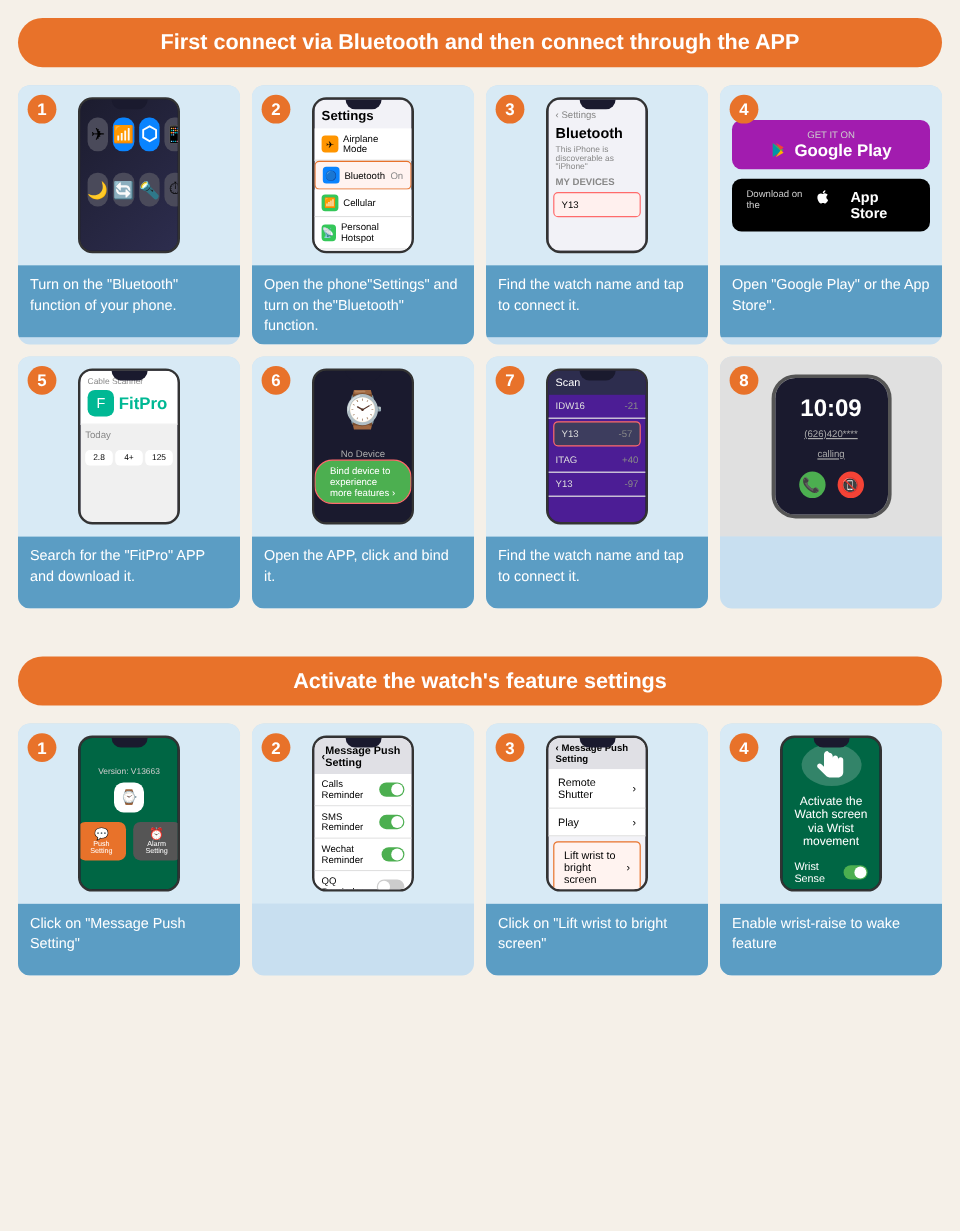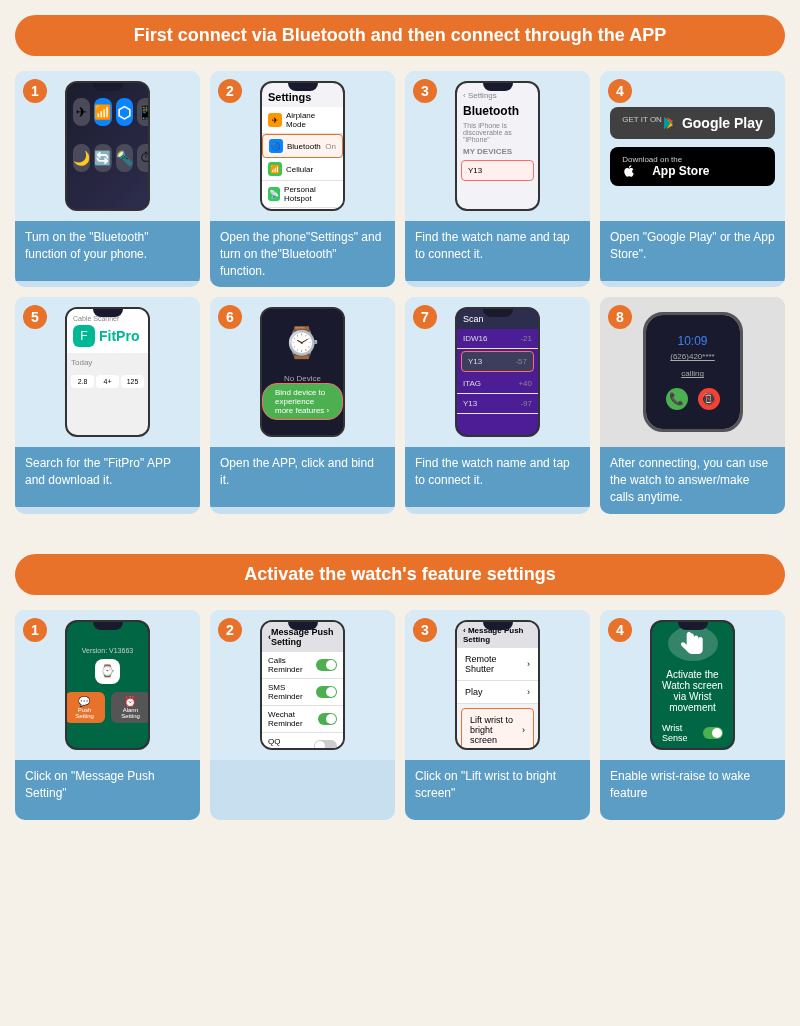--- a/index.html
+++ b/index.html
@@ -213,27 +213,27 @@
 
     
     .app-store-area {
       display: flex;
       flex-direction: column;
       gap: 8px;
       padding: 10px;
     }
 
     .google-play-btn {
-      background-color: #404040;
+      background-color: #a21caf;
       color: white;
       border-radius: 8px;
       padding: 8px 12px;
       display: flex;
-      flex-direction: row;
-      align-items: flex-start;
+      flex-direction: column;
+      align-items: center;
     }
 
     .gp-small {
       font-size: 8px;
       color: #ccc;
     }
 
     .gp-large {
       font-size: 14px;
       font-weight: bold;
@@ -241,21 +241,21 @@
       align-items: center;
       gap: 4px;
     }
 
     .app-store-btn {
       background-color: #000;
       color: white;
       border-radius: 8px;
       padding: 8px 12px;
       display: flex;
-      flex-direction: column;
+      flex-direction: row;
       align-items: flex-start;
     }
 
     .as-small {
       font-size: 8px;
       color: #ccc;
     }
 
     .as-large {
       font-size: 12px;
@@ -335,23 +335,23 @@
       height: 100%;
       background: #1a1a2e;
       display: flex;
       flex-direction: column;
       align-items: center;
       justify-content: center;
       padding: 8px;
     }
 
     .watch-time {
-      color: #3b82f6;
-      font-size: 12px;
-      font-weight: normal;
+      color: #ffffff;
+      font-size: 20px;
+      font-weight: bold;
     }
 
     .watch-call {
       color: #aaa;
       font-size: 8px;
       margin: 4px 0;
       text-decoration: underline;
     }
 
     .watch-buttons {
@@ -756,21 +756,20 @@
           <div class="watch-time">10:09</div>
           <div class="watch-call">(626)420****</div>
           <div class="watch-call">calling</div>
           <div class="watch-buttons">
             <div class="watch-btn-green">📞</div>
             <div class="watch-btn-red">📵</div>
           </div>
         </div>
       </div>
     </div>
-    <div class="step-desc">After connecting, you can use the watch to answer/make calls anytime.</div>
   </div>
 
 </div>
 
 <div class="section-gap"></div>
 
 <div class="section-header orange">Activate the watch's feature settings</div>
 
 <div class="steps-grid">
 

